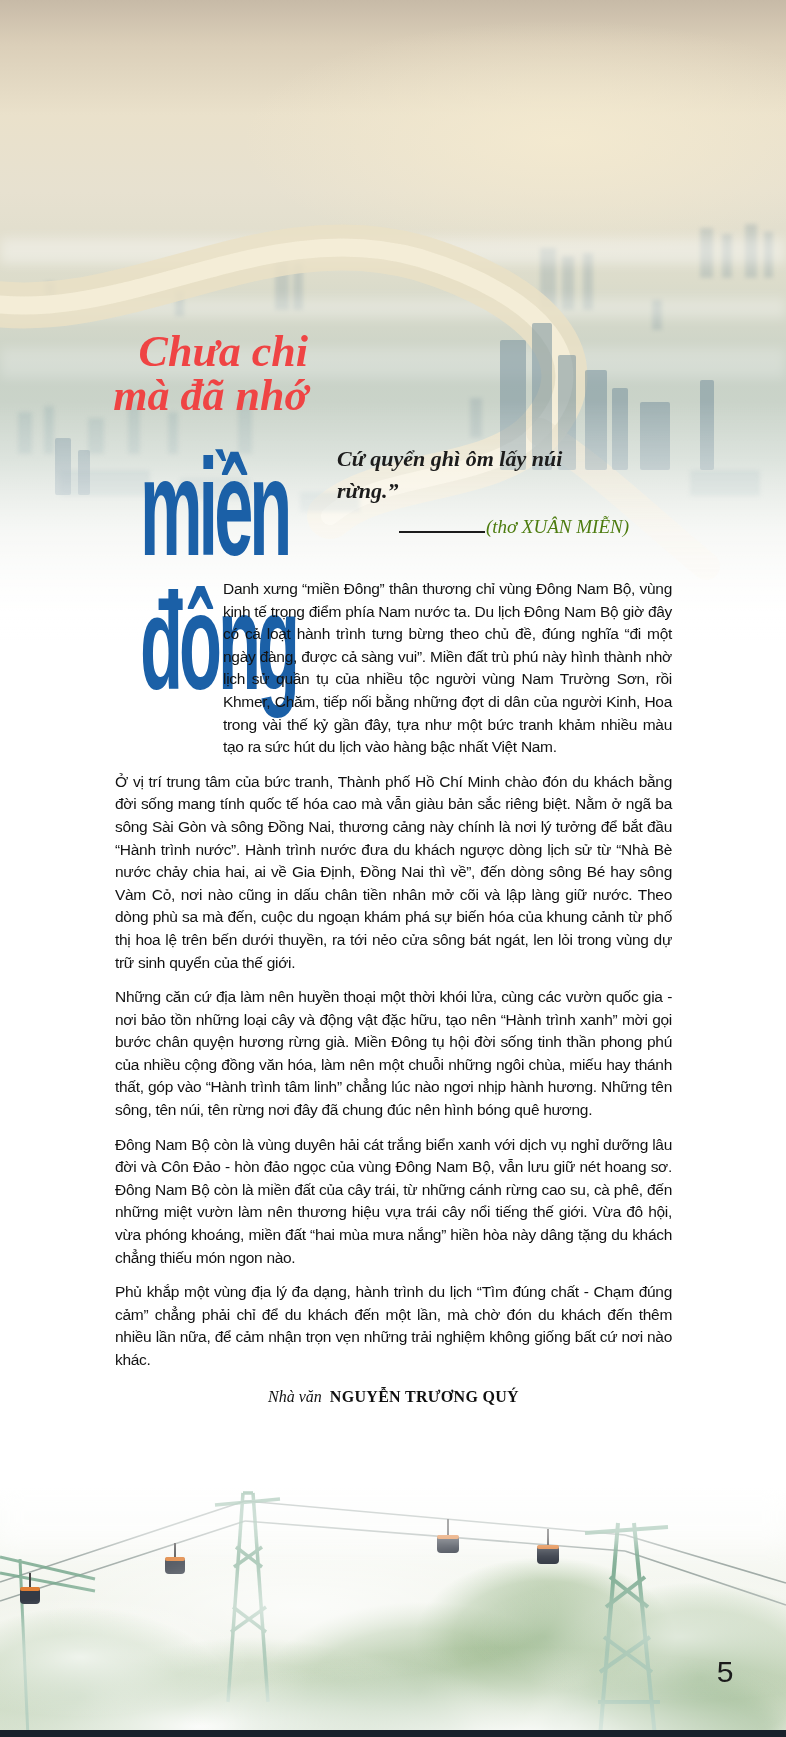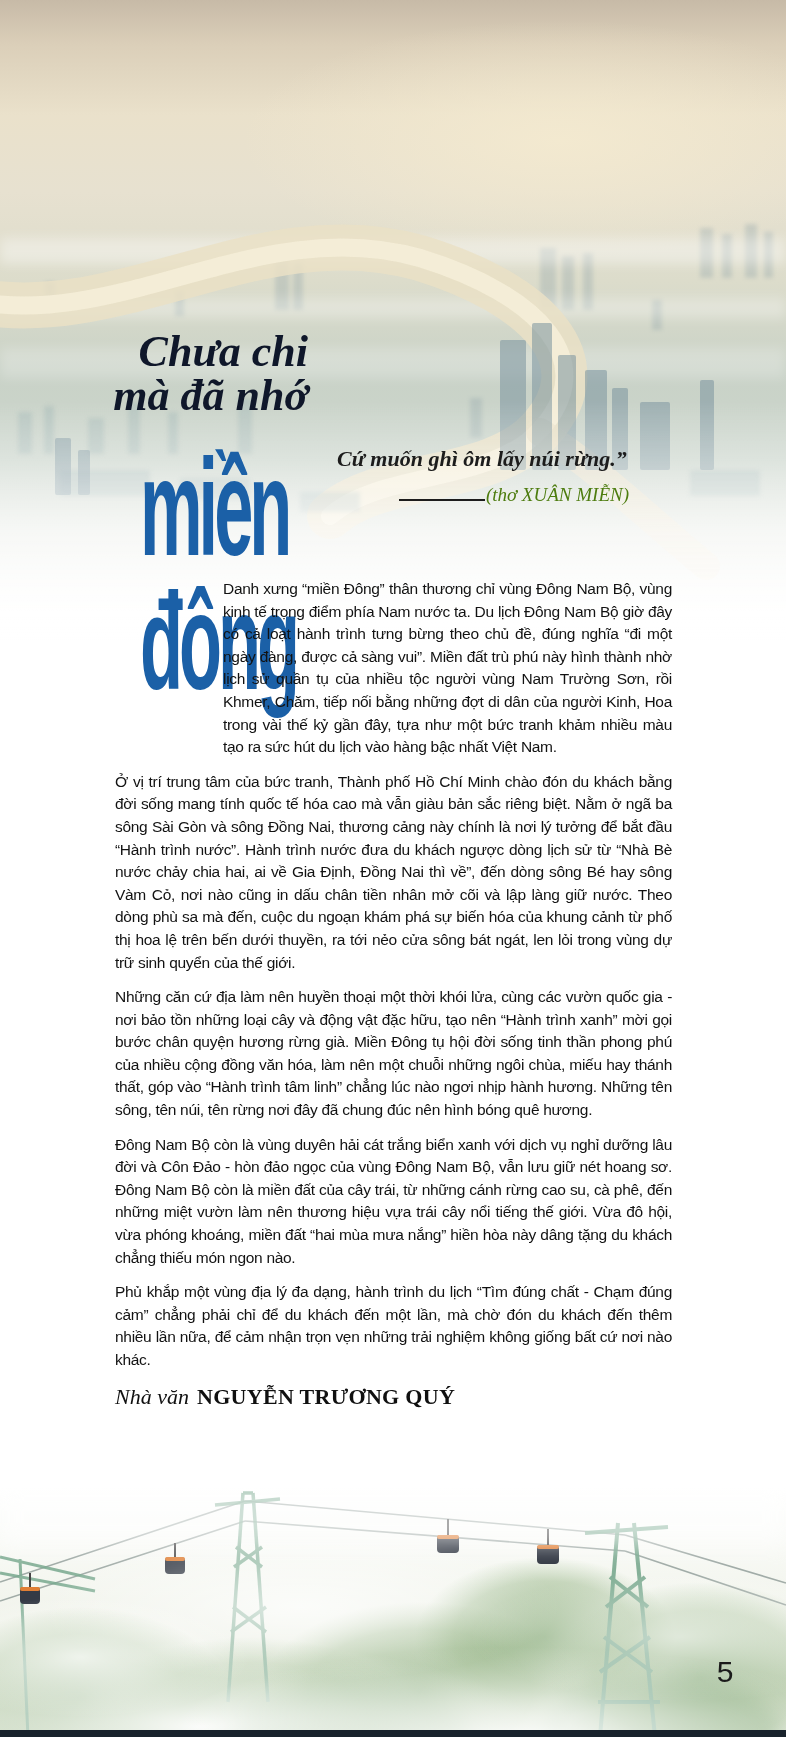--- a/index.html
+++ b/index.html
@@ -53,22 +53,22 @@
   }
 
   
   .content{
     position:absolute;left:115px;top:578px;width:557px;
     color:#121212;font-size:15.5px;line-height:22.6px;letter-spacing:-0.3px;
   }
   .content p{margin:0 0 12px 0;text-align:justify;}
   .content p.first{margin-left:108px;}
   .byline{
-    text-align:left;margin-top:14px;color:#101010;
-    font-family:"Liberation Serif",serif;font-size:22px;letter-spacing:0;
+    text-align:center;margin-top:14px;color:#101010;
+    font-family:"Liberation Serif",serif;font-size:16px;letter-spacing:0;
   }
   .byline .prefix{font-style:italic;font-weight:400;margin-right:8px;}
   .byline .name{font-weight:700;letter-spacing:.3px;}
 
   
   .footer-photo{
     position:absolute;left:0;top:1487px;width:786px;height:250px;
     background:linear-gradient(180deg,#ffffff 0%,#f5f7f1 35%,#edf0e6 70%,#e9ede1 100%);
   }
   .footer-photo svg{position:absolute;left:0;top:0;}
@@ -152,32 +152,32 @@
         <rect x="612" y="388" width="16" height="82" rx="2"></rect>
         <rect x="640" y="402" width="30" height="68" rx="2"></rect>
         <rect x="700" y="380" width="14" height="90" rx="2"></rect>
         <rect x="55" y="438" width="16" height="57" rx="2"></rect>
         <rect x="78" y="450" width="12" height="45" rx="2"></rect>
       </g>
     </svg>
     <div class="hero-fade"></div>
   </div>
 
-  <div class="title" id="title-block" style="color: #0f172a;">
+  <div class="title" id="title-block" style="color: #ef4444;">
     <div>Chưa chi</div>
     <div>mà đã nhớ</div>
   </div>
 
   <div class="logo" id="logo-block">
     <div class="word w1" style="color: rgb(27, 96, 167);">miền</div>
     <div class="word w2" style="color: rgb(27, 96, 167);">đông</div>
   </div>
 
   <div class="quote">
-    <div>Cứ muốn ghì ôm lấy núi rừng.”</div>
+    <div>Cứ quyển ghì ôm lấy núi rừng.”</div>
     <div class="attr">
       <span class="attr-rule"></span><span>(thơ XUÂN MIỄN)</span>
     </div>
   </div>
 
   <div class="content">
     <p class="first">Danh xưng “miền Đông” thân thương chỉ vùng Đông Nam Bộ, vùng kinh tế trọng điểm phía Nam nước ta. Du lịch Đông Nam Bộ giờ đây có cả loạt hành trình tưng bừng theo chủ đề, đúng nghĩa “đi một ngày đàng, được cả sàng vui”. Miền đất trù phú này hình thành nhờ lịch sử quần tụ của nhiều tộc người vùng Nam Trường Sơn, rồi Khmer, Chăm, tiếp nối bằng những đợt di dân của người Kinh, Hoa trong vài thế kỷ gần đây, tựa như một bức tranh khảm nhiều màu tạo ra sức hút du lịch vào hàng bậc nhất Việt Nam.</p>
     <p>Ở vị trí trung tâm của bức tranh, Thành phố Hồ Chí Minh chào đón du khách bằng đời sống mang tính quốc tế hóa cao mà vẫn giàu bản sắc riêng biệt. Nằm ở ngã ba sông Sài Gòn và sông Đồng Nai, thương cảng này chính là nơi lý tưởng để bắt đầu “Hành trình nước”. Hành trình nước đưa du khách ngược dòng lịch sử từ “Nhà Bè nước chảy chia hai, ai về Gia Định, Đồng Nai thì về”, đến dòng sông Bé hay sông Vàm Cỏ, nơi nào cũng in dấu chân tiền nhân mở cõi và lập làng giữ nước. Theo dòng phù sa mà đến, cuộc du ngoạn khám phá sự biến hóa của khung cảnh từ phố thị hoa lệ trên bến dưới thuyền, ra tới nẻo cửa sông bát ngát, len lỏi trong vùng dự trữ sinh quyển của thế giới.</p>
     <p>Những căn cứ địa làm nên huyền thoại một thời khói lửa, cùng các vườn quốc gia - nơi bảo tồn những loại cây và động vật đặc hữu, tạo nên “Hành trình xanh” mời gọi bước chân quyện hương rừng già. Miền Đông tụ hội đời sống tinh thần phong phú của nhiều cộng đồng văn hóa, làm nên một chuỗi những ngôi chùa, miếu hay thánh thất, góp vào “Hành trình tâm linh” chẳng lúc nào ngơi nhịp hành hương. Những tên sông, tên núi, tên rừng nơi đây đã chung đúc nên hình bóng quê hương.</p>
     <p>Đông Nam Bộ còn là vùng duyên hải cát trắng biển xanh với dịch vụ nghỉ dưỡng lâu đời và Côn Đảo - hòn đảo ngọc của vùng Đông Nam Bộ, vẫn lưu giữ nét hoang sơ. Đông Nam Bộ còn là miền đất của cây trái, từ những cánh rừng cao su, cà phê, đến những miệt vườn làm nên thương hiệu vựa trái cây nổi tiếng thế giới. Vừa đô hội, vừa phóng khoáng, miền đất “hai mùa mưa nắng” hiền hòa này dâng tặng du khách chẳng thiếu món ngon nào.</p>

